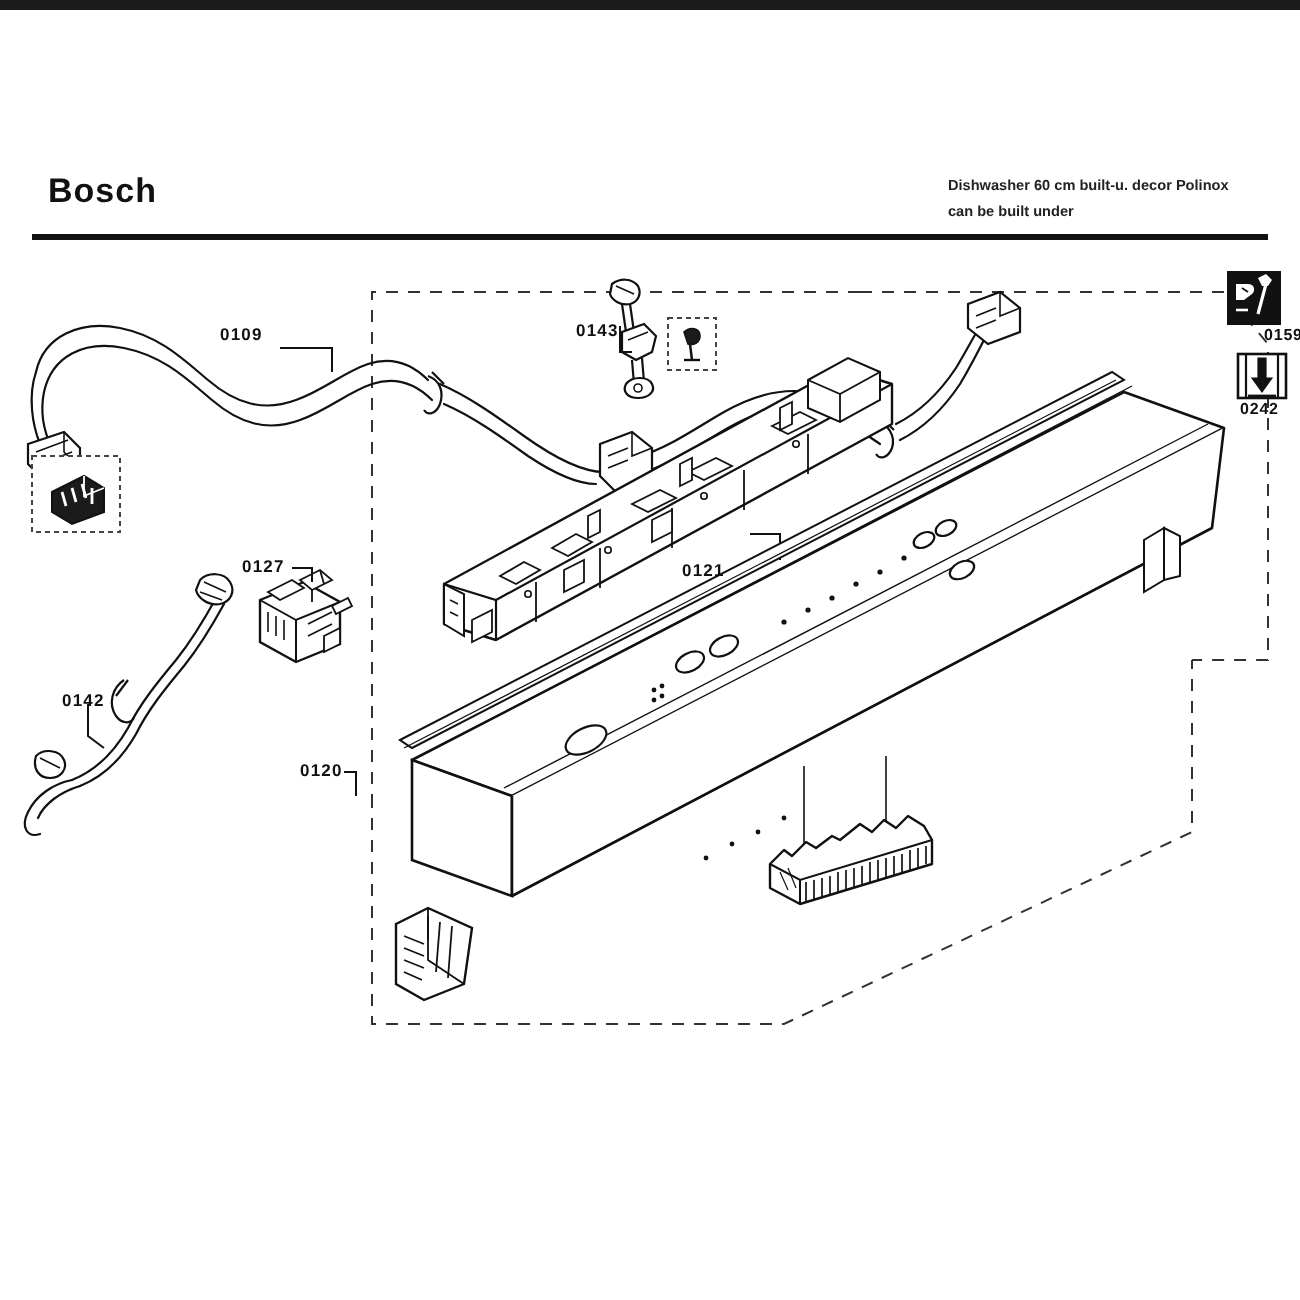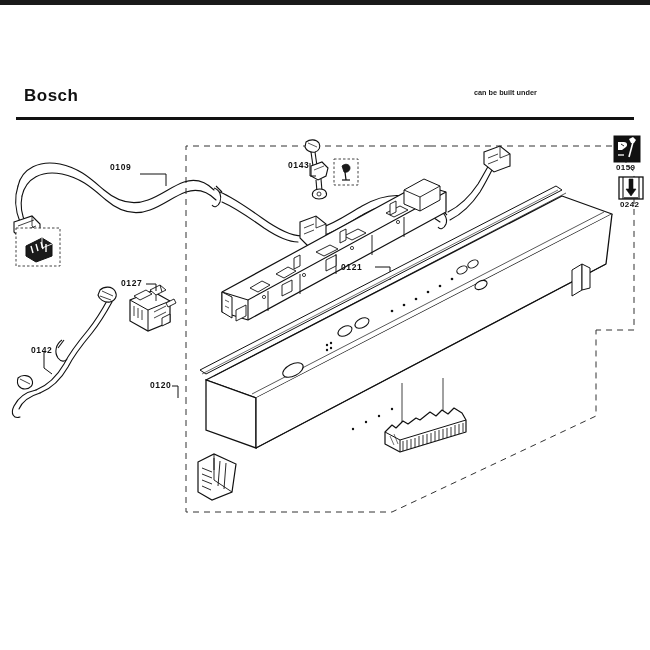--- a/index.html
+++ b/index.html
@@ -69,20 +69,21 @@
 </head>
 <body>
 
 <div id="page">
 
   <div id="top-band"></div>
 
   <div id="brand">Bosch</div>
 
   <div id="model-desc">
+    <div>Dishwasher 60 cm built-u. decor Polinox</div>
     <div>can be built under</div>
   </div>
 
   <div id="header-rule"></div>
 
   <svg id="svg-main" width="650" height="650" viewBox="0 0 650 650">
 
     <g>
       <path d="M 430 146 L 612 146 L 634 172 L 634 330 L 596 330" fill="none" stroke="#333" stroke-width="1" stroke-dasharray="6,5"></path>
       <path d="M 430 146 L 186 146 L 186 398" fill="none" stroke="#333" stroke-width="1" stroke-dasharray="6,5"></path>
@@ -429,19 +430,19 @@
 
       <path d="M 624 198 L 638 198" stroke="#111" stroke-width="1.4"></path>
     </g>
 
   </svg>
 
   <div class="label" style="left:110px; top:162px;">0109</div>
   <div class="label" style="left:288px; top:160px;">0143</div>
   <div class="label" style="left:121px; top:278px;">0127</div>
   <div class="label" style="left:31px; top:345px;text-align:right;">0142</div>
-  <div class="label" style="left:341px; top:262px;">0121</div>
+  <div class="label" style="left:341px; top:280px;">0121</div>
   <div class="label" style="left:150px; top:380px;">0120</div>
 
-  <div class="iconbox-label" style="left:616px; top:163px;">0159</div>
+  <div class="iconbox-label" style="left:632px; top:163px;">0159</div>
   <div class="iconbox-label" style="left:620px; top:200px;">0242</div>
 
 </div>
 
 </body></html>

